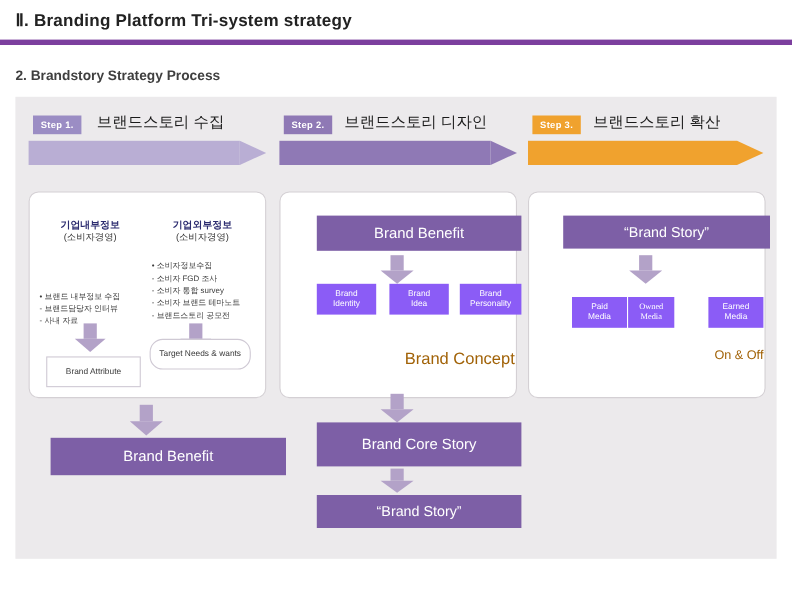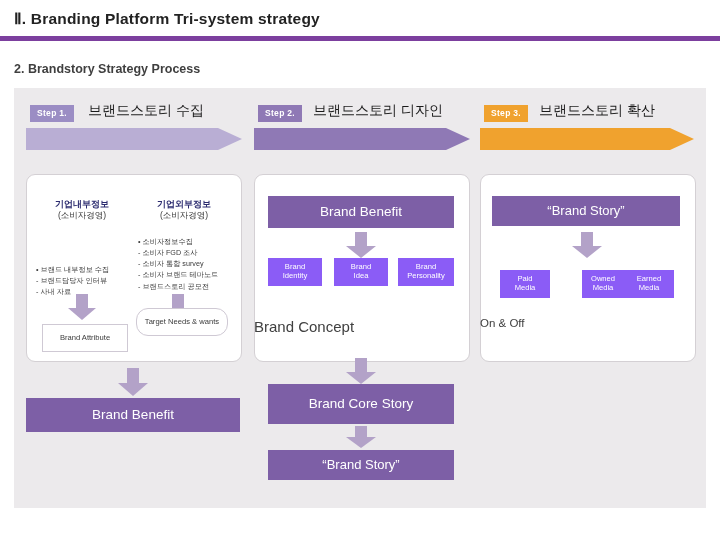--- a/index.html
+++ b/index.html
@@ -110,20 +110,21 @@
   
   .pbox {
     position: absolute;
     background: #7d5fa6;
     color: #ffffff;
     display: flex;
     align-items: center;
     justify-content: center;
     text-align: center;
     line-height: 1.15;
+    margin-left: 20px;
   }
   .pbox.light {
     background: #8b5cf6;
   }
 
   
   .darrow {
     position: absolute;
   }
   .darrow .stem {
@@ -173,23 +174,23 @@
     align-items: center;
     justify-content: center;
     text-align: center;
     font-size: 7.6px;
     color: #3a3a3a;
     line-height: 1.2;
   }
 
   .plain-text {
     position: absolute;
-    text-align: left;
+    text-align: right;
     font-size: 11.5px;
-    color: #404040;
+    color: #a16207;
   }
 </style>
 </head>
 <body>
 
 <div class="page-title">Ⅱ. Branding Platform Tri-system strategy</div>
 <div class="title-rule"></div>
 <div class="title-rule-2"></div>
 <div class="section-title">2. Brandstory Strategy Process</div>
 
@@ -293,18 +294,18 @@
 
 <div class="pbox" style="left:492px; top:196px; width:188px; height:30px; font-size:13px;">“Brand Story”</div>
 
 <div class="darrow" style="left:572px; top:232px; width:30px; height:26px;">
   <div class="stem" style="left:9px; top:0; width:12px; height:14px;"></div>
   <div class="tip" style="left:0; top:14px; border-left-width:15px; border-right-width:15px; border-top-width:12px;"></div>
 </div>
 
 <div class="pbox light" style="left:500px; top:270px; width:50px; height:28px; font-size:7.6px; white-space:pre-line;">Paid
 Media</div>
-<div class="pbox light" style="left:582px; top:270px; width:42px; height:28px; font-size:7.6px; white-space:pre-line;">Owned
+<div class="pbox light" style="left:551px; top:270px; width:42px; height:28px; font-size:7.6px; white-space:pre-line;font-family:Liberation Serif, serif;">Owned
 Media</div>
 <div class="pbox light" style="left:624px; top:270px; width:50px; height:28px; font-size:7.6px; white-space:pre-line;">Earned
 Media</div>
 
 <div class="plain-text" style="left:480px; top:317px; width:214px; font-size:11.5px;">On &amp; Off</div>
 
 </body></html>

